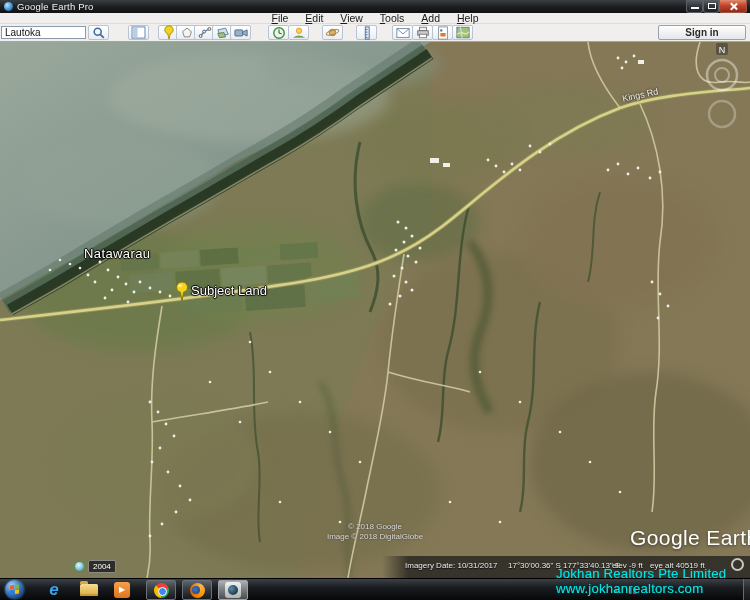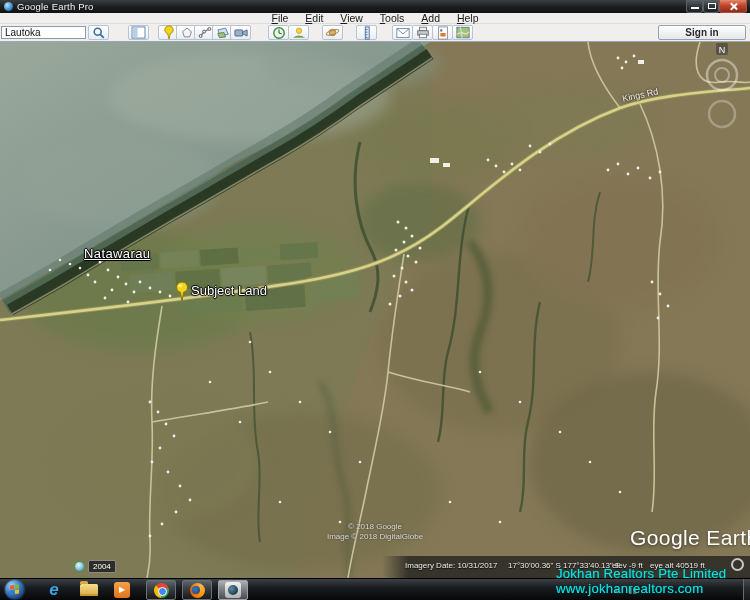--- a/index.html
+++ b/index.html
@@ -407,21 +407,21 @@
   </svg>
 
   <svg class="compass" width="55" height="90" viewBox="0 0 55 90">
     <rect x="21" y="1" width="12" height="12" rx="2" fill="rgba(55,55,55,.55)"></rect>
     <text x="27" y="10.5" font-size="9" fill="#fff" text-anchor="middle" font-family="Liberation Sans, sans-serif">N</text>
     <circle cx="27" cy="33" r="15" fill="none" stroke="rgba(255,255,255,.4)" stroke-width="2.5"></circle>
     <circle cx="27" cy="33" r="7" fill="none" stroke="rgba(255,255,255,.35)" stroke-width="2"></circle>
     <circle cx="27" cy="72" r="13" fill="none" stroke="rgba(255,255,255,.28)" stroke-width="2.5"></circle>
   </svg>
 
-  <div class="gelabel" style="left:84px; top:204px; letter-spacing:.4px;text-decoration:underline;">Natawarau</div>
+  <div class="gelabel" style="left:84px; top:204px; letter-spacing:.4px;">Natawarau</div>
 
   <svg style="position:absolute; left:172px; top:239px;" width="20" height="22" viewBox="0 0 20 22">
     <path d="M10,1 C13.2,1 15.5,3.2 15.5,6.4 C15.5,9 13.8,10.6 11.6,11.2 L10,20.5 L8.4,11.2 C6.2,10.6 4.5,9 4.5,6.4 C4.5,3.2 6.8,1 10,1 Z" fill="#f2d41e" stroke="#8a7408" stroke-width="1"></path>
     <ellipse cx="8.2" cy="4.8" rx="2" ry="1.4" fill="#fbf0a0"></ellipse>
   </svg>
   <div class="gelabel" style="left:191px; top:241px;">Subject Land</div>
 
   <div class="roadlabel" style="left:622px; top:48px;">Kings Rd</div>
 
   <div class="copyright" style="top:480px;">© 2018 Google</div>

